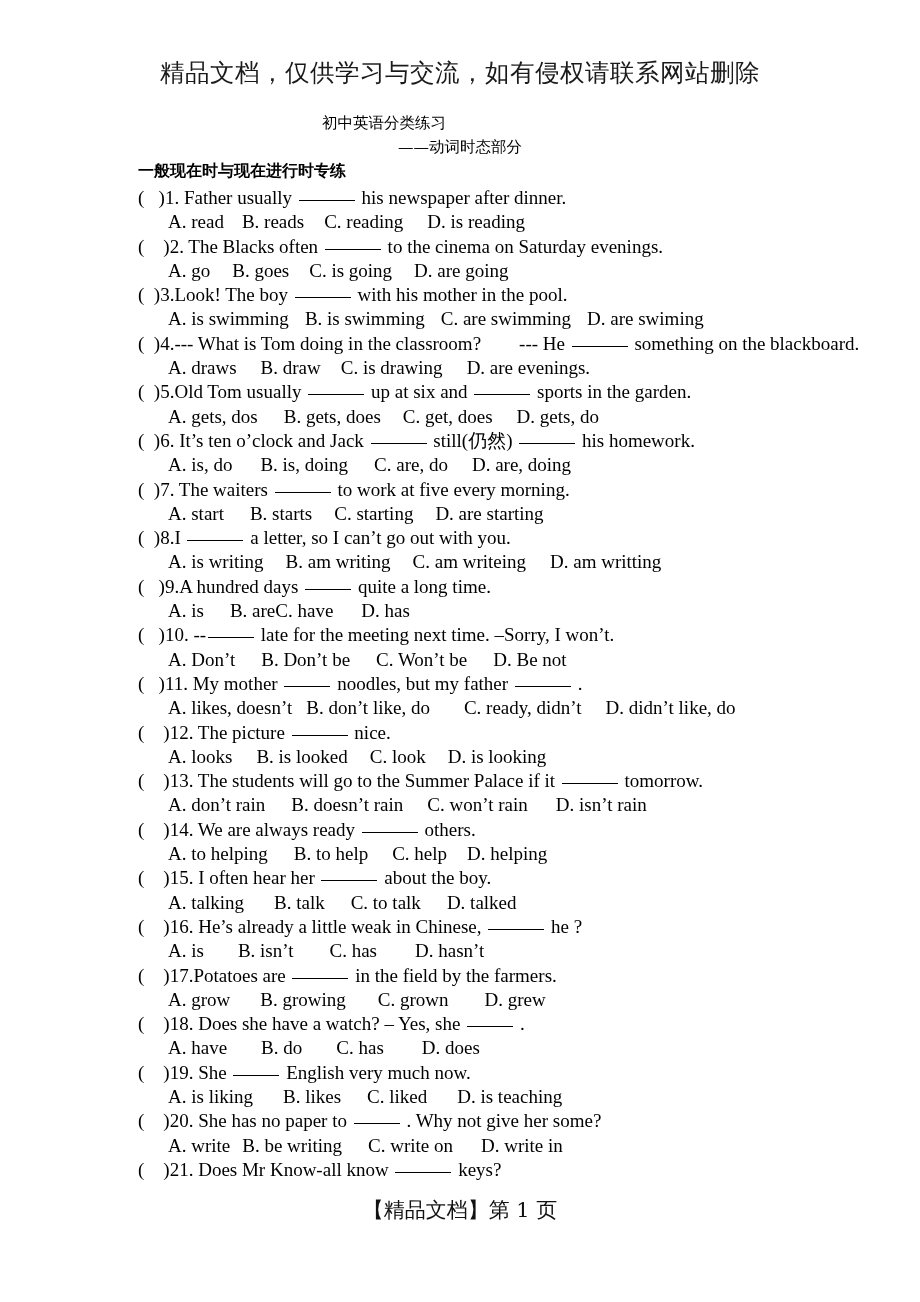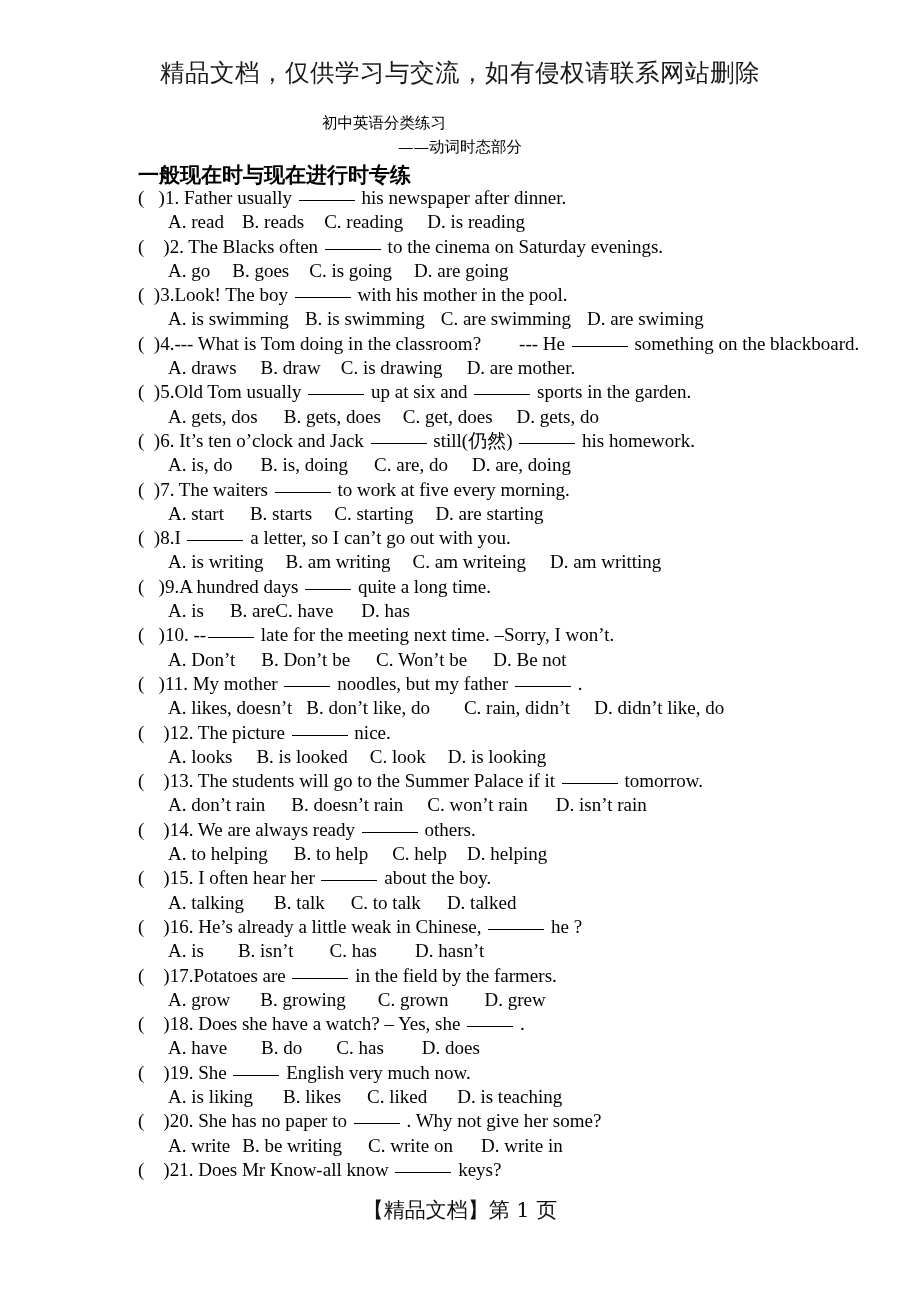--- a/index.html
+++ b/index.html
@@ -60,21 +60,21 @@
     color: #000;
   }
 
   
   .section-heading {
     position: absolute;
     top: 161px;
     left: 138px;
     font-family: Liberation Serif, serif;
     font-weight: bold;
-    font-size: 21px;
+    font-size: 16px;
     color: #000;
     white-space: nowrap;
   }
 
   
   .qlist {
     position: absolute;
     top: 186px;
     left: 138px;
     width: 700px;
@@ -158,21 +158,21 @@
       <div class="q-row">
         <span class="q-stem"><span class="brk">(  )</span><span class="brk">3.Look! The boy </span><span class="blank b-lg"></span><span class="brk"> with his mother in the pool.</span></span>
       </div>
       <div class="q-row">
         <span class="q-opts"><span class="opt">A. is swimming</span><span class="opt" style="margin-left: 16px;">B. is swimming</span><span class="opt" style="margin-left: 16px;">C. are swimming</span><span class="opt" style="margin-left: 16px;">D. are swiming</span></span>
       </div>
       <div class="q-row">
         <span class="q-stem"><span class="brk">(  )</span><span class="brk">4.--- What is Tom doing in the classroom?        --- He </span><span class="blank b-lg"></span><span class="brk"> something on the blackboard.</span></span>
       </div>
       <div class="q-row">
-        <span class="q-opts"><span class="opt">A. draws</span><span class="opt" style="margin-left: 24px;">B. draw</span><span class="opt" style="margin-left: 20px;">C. is drawing</span><span class="opt" style="margin-left: 24px;">D. are mother.</span></span>
+        <span class="q-opts"><span class="opt">A. draws</span><span class="opt" style="margin-left: 24px;">B. draw</span><span class="opt" style="margin-left: 20px;">C. is drawing</span><span class="opt" style="margin-left: 24px;">D. are evenings.</span></span>
       </div>
       <div class="q-row">
         <span class="q-stem"><span class="brk">(  )</span><span class="brk">5.Old Tom usually </span><span class="blank b-lg"></span><span class="brk"> up at six and </span><span class="blank b-lg"></span><span class="brk"> sports in the garden.</span></span>
       </div>
       <div class="q-row">
         <span class="q-opts"><span class="opt">A. gets, dos</span><span class="opt" style="margin-left: 26px;">B. gets, does</span><span class="opt" style="margin-left: 22px;">C. get, does</span><span class="opt" style="margin-left: 24px;">D. gets, do</span></span>
       </div>
       <div class="q-row">
         <span class="q-stem"><span class="brk">(  )</span><span class="brk">6. It’s ten o’clock and Jack </span><span class="blank b-lg"></span><span class="brk"> still(仍然) </span><span class="blank b-lg"></span><span class="brk"> his homework.</span></span>
       </div>
@@ -200,21 +200,21 @@
       <div class="q-row">
         <span class="q-stem"><span class="brk">(   )</span><span class="brk">10. --</span><span class="blank b-md"></span><span class="brk"> late for the meeting next time. –Sorry, I won’t.</span></span>
       </div>
       <div class="q-row">
         <span class="q-opts"><span class="opt">A. Don’t</span><span class="opt" style="margin-left: 26px;">B. Don’t be</span><span class="opt" style="margin-left: 26px;">C. Won’t be</span><span class="opt" style="margin-left: 26px;">D. Be not</span></span>
       </div>
       <div class="q-row">
         <span class="q-stem"><span class="brk">(   )</span><span class="brk">11. My mother </span><span class="blank b-md"></span><span class="brk"> noodles, but my father </span><span class="blank b-lg"></span><span class="brk"> .</span></span>
       </div>
       <div class="q-row">
-        <span class="q-opts"><span class="opt">A. likes, doesn’t</span><span class="opt" style="margin-left: 14px;">B. don’t like, do</span><span class="opt" style="margin-left: 34px;">C. rain, didn’t</span><span class="opt" style="margin-left: 24px;">D. didn’t like, do</span></span>
+        <span class="q-opts"><span class="opt">A. likes, doesn’t</span><span class="opt" style="margin-left: 14px;">B. don’t like, do</span><span class="opt" style="margin-left: 34px;">C. ready, didn’t</span><span class="opt" style="margin-left: 24px;">D. didn’t like, do</span></span>
       </div>
       <div class="q-row">
         <span class="q-stem"><span class="brk">(    )</span><span class="brk">12. The picture </span><span class="blank b-lg"></span><span class="brk"> nice.</span></span>
       </div>
       <div class="q-row">
         <span class="q-opts"><span class="opt">A. looks</span><span class="opt" style="margin-left: 24px;">B. is looked</span><span class="opt" style="margin-left: 22px;">C. look</span><span class="opt" style="margin-left: 22px;">D. is looking</span></span>
       </div>
       <div class="q-row">
         <span class="q-stem"><span class="brk">(    )</span><span class="brk">13. The students will go to the Summer Palace if it </span><span class="blank b-lg"></span><span class="brk"> tomorrow.</span></span>
       </div>

